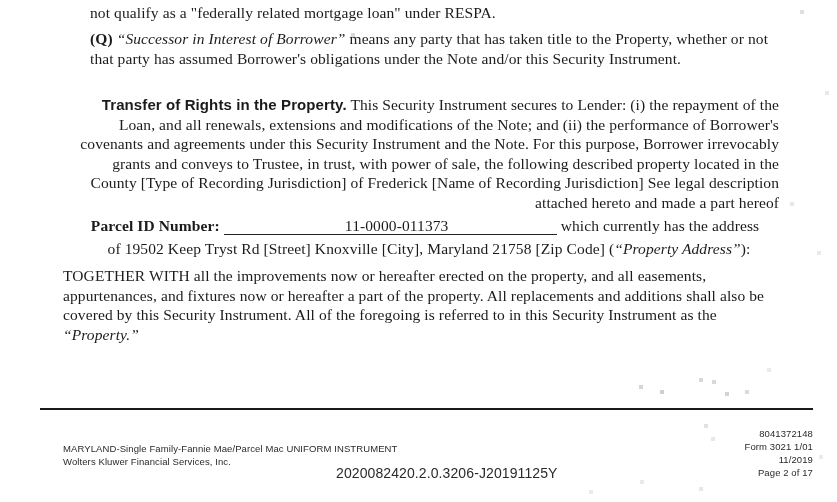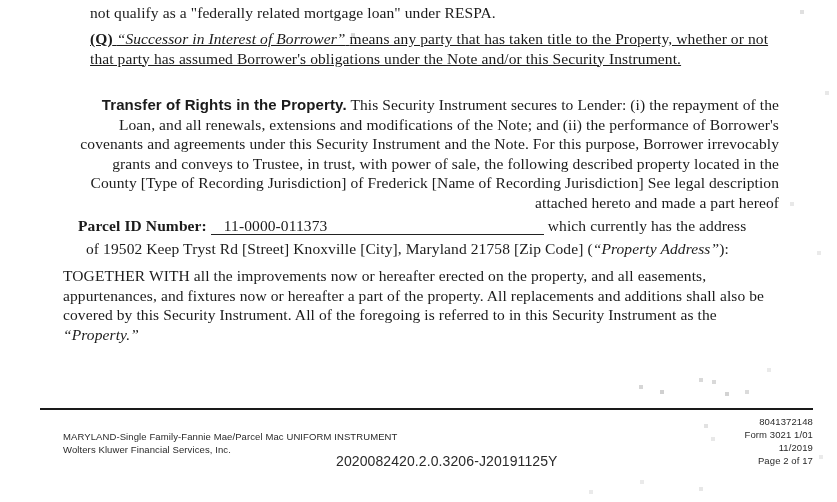--- a/index.html
+++ b/index.html
@@ -9,23 +9,23 @@
     background:#ffffff;
     overflow:hidden;
     font-family:"Liberation Serif","DejaVu Serif",serif;
     font-size:15.5px;
     line-height:19.5px;
     color:#1b1b1b;
     letter-spacing:0.1px;
   }
   .para{position:absolute;text-align:left;}
   .p-respa{left:90px;top:3px;width:700px;white-space:nowrap;}
-  .p-q{left:90px;top:29px;width:690px;text-decoration:underline;}
+  .p-q{left:90px;top:29px;width:690px;}
   .p-transfer{left:63px;top:95px;width:716px;text-align:right;}
-  .p-parcel{left:78px;top:216px;width:724px;}
+  .p-parcel{left:63px;top:216px;width:724px;text-align:center;}
   .p-together{left:63px;top:266px;width:716px;}
   .b{font-weight:bold;}
   .i{font-style:italic;}
   .heading-sans{
     font-family:"Liberation Sans","DejaVu Sans",sans-serif;
     font-weight:bold;font-size:15px;
   }
   .parcel-line1{white-space:nowrap;margin-bottom:3px;}
   .parcel-line2{white-space:nowrap;margin-left:8px;}
   .blank-field{
@@ -36,21 +36,21 @@
     box-sizing:border-box;
     vertical-align:baseline;
     height:19px;
   }
   .footer-rule{
     position:absolute;left:40px;top:408px;width:773px;height:0;
     border-top:2.6px solid #1a1a1a;
   }
   .footer{
     font-family:"Liberation Sans","DejaVu Sans",sans-serif;
-    font-size:9.5px;line-height:13px;color:#2a2a2a;letter-spacing:0.1px;
+    font-size:9.5px;line-height:13px;color:#2a2a2a;letter-spacing:0.1px;margin-top:12px;
   }
   .footer-left{position:absolute;left:63px;top:430px;}
   .footer-center{position:absolute;left:336px;top:455px;font-size:14px;}
   .footer-right{position:absolute;right:24px;top:416px;text-align:right;line-height:12.9px;}
   
   .noise{
     position:absolute;left:0;top:0;width:2px;height:2px;background:transparent;
     box-shadow:
       352px 34px 0 1px rgba(120,120,120,.28),
       470px 41px 0 1px rgba(140,140,140,.22),

